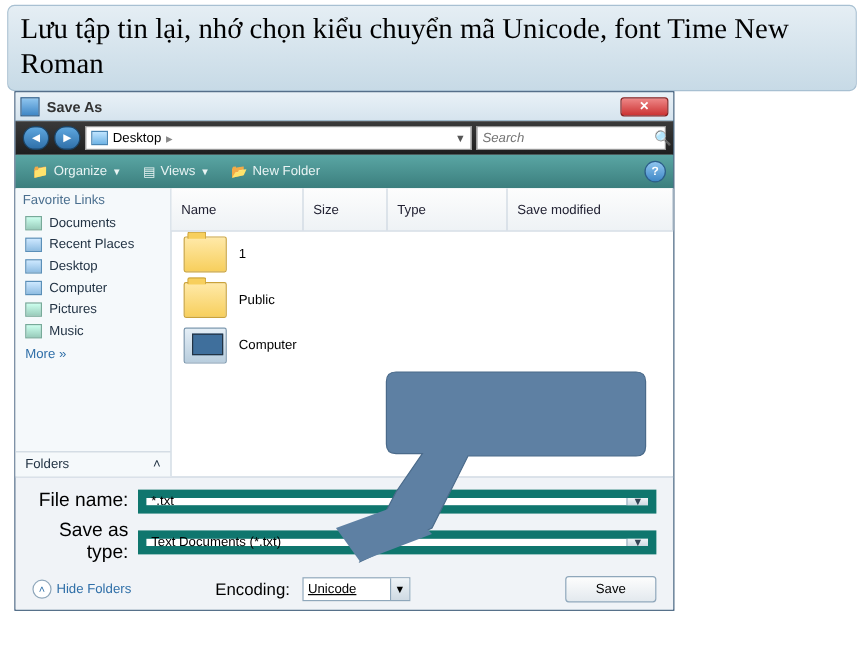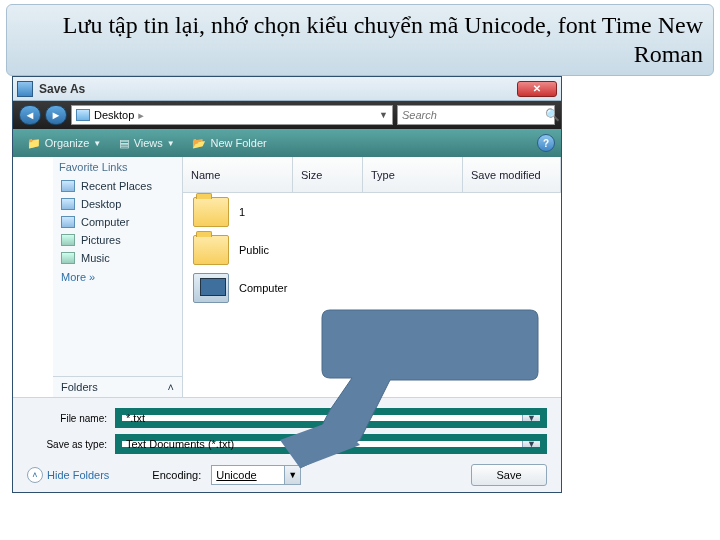--- a/index.html
+++ b/index.html
@@ -14,21 +14,20 @@
   .caption-bar {
     background: linear-gradient(#e5eef4,#c7dae6);
     border: 1px solid #a8c0d2;
     border-radius: 6px;
     padding: 6px 10px;
     margin: 4px 6px 0 6px;
     font-family: "Times New Roman", serif;
     font-size: 24px;
     line-height: 1.2;
     color: #000;
-    text-align: right;
   }
   .dialog {
     position: absolute;
     left: 12px; top: 76px;
     width: 550px;
     border: 1px solid #2f4f6f;
     background: #f5f7fa;
     box-shadow: 0 0 0 1px #9db7c9 inset;
   }
   .titlebar {
@@ -110,21 +109,21 @@
   .toolrow .help { width: 18px; height: 18px; border-radius: 50%;
     background: linear-gradient(#8fc5ef,#3f87c6); border: 1px solid #2c5d8a;
     color: #fff; display: flex; align-items: center; justify-content: center;
     font-size: 10px; font-weight: bold; cursor: pointer; }
   .body-area {
     display: flex; height: 240px; background: #fff;
   }
   .sidebar {
     width: 130px; border-right: 1px solid #ccd6df;
     background: #f5f9fb;
-    display: flex; flex-direction: column; margin-left: 40px;
+    display: flex; flex-direction: column;
   }
   .favhdr {
     font-size: 11px; color: #4a6f8f; padding: 4px 6px;
   }
   .favitem {
     display: flex; align-items: center; gap: 6px;
     padding: 3px 8px; font-size: 11px; color: #234;
     cursor: pointer;
   }
   .favicon {
@@ -185,21 +184,21 @@
   }
   .flabel { font-size: 11px; }
   .bottom {
     padding: 10px 14px 6px 14px;
     background: #f0f3f7;
     border-top: 1px solid #ccd6df;
   }
   .formrow {
     display: flex; align-items: center; gap: 8px; margin-bottom: 6px;
   }
-  .formrow label { width: 80px; text-align: right; font-size: 10px; }
+  .formrow label { width: 80px; text-align: right; font-size: 16px; }
   .formrow .combo {
     flex: 1; height: 20px; background: #fff; border: 7px solid #0f766e;
     display: flex; align-items: center; padding: 0 4px;
     font-size: 11px; position: relative;
   }
   .combo .drop {
     position: absolute; right: 0; top: 0; width: 18px; height: 100%;
     background: linear-gradient(#eef3f7,#cfdae3);
     border-left: 1px solid #8fa7bb;
     display: flex; align-items: center; justify-content: center;
@@ -211,21 +210,21 @@
   .hidefolders {
     display: flex; align-items: center; gap: 4px;
     font-size: 11px; color: #2f6fa8; cursor: pointer;
   }
   .hidefolders .circ {
     width: 16px; height: 16px; border-radius: 50%;
     border: 1px solid #8fa7bb; background: #fff;
     display: flex; align-items: center; justify-content: center;
     font-size: 9px;
   }
-  .enclabel { font-size: 11px; margin-left: 33px; }
+  .enclabel { font-size: 14px; margin-left: 60px; }
   .encsel {
     width: 90px; height: 20px; border: 1px solid #8fa7bb;
     background: #fff; font-size: 11px; padding: 0 4px;
     display: flex; align-items: center; position: relative; text-decoration: underline;
   }
   .encsel .drop {
     position: absolute; right: 0; top: 0; width: 16px; height: 100%;
     background: linear-gradient(#eef3f7,#cfdae3);
     border-left: 1px solid #8fa7bb;
     display: flex; align-items: center; justify-content: center;
@@ -290,20 +289,24 @@
       <span>📂</span>
       <span>New Folder</span>
     </div>
     <div class="spacer"></div>
     <div class="help">?</div>
   </div>
 
   <div class="body-area">
     <div class="sidebar">
       <div class="favhdr">Favorite Links</div>
+      <div class="favitem">
+          <div class="favicon"></div>
+          <span>Documents</span>
+        </div>
       <div class="favitem">
           <div class="favicon blue"></div>
           <span>Recent Places</span>
         </div>
       <div class="favitem">
           <div class="favicon blue"></div>
           <span>Desktop</span>
         </div>
       <div class="favitem">
           <div class="favicon blue"></div>

